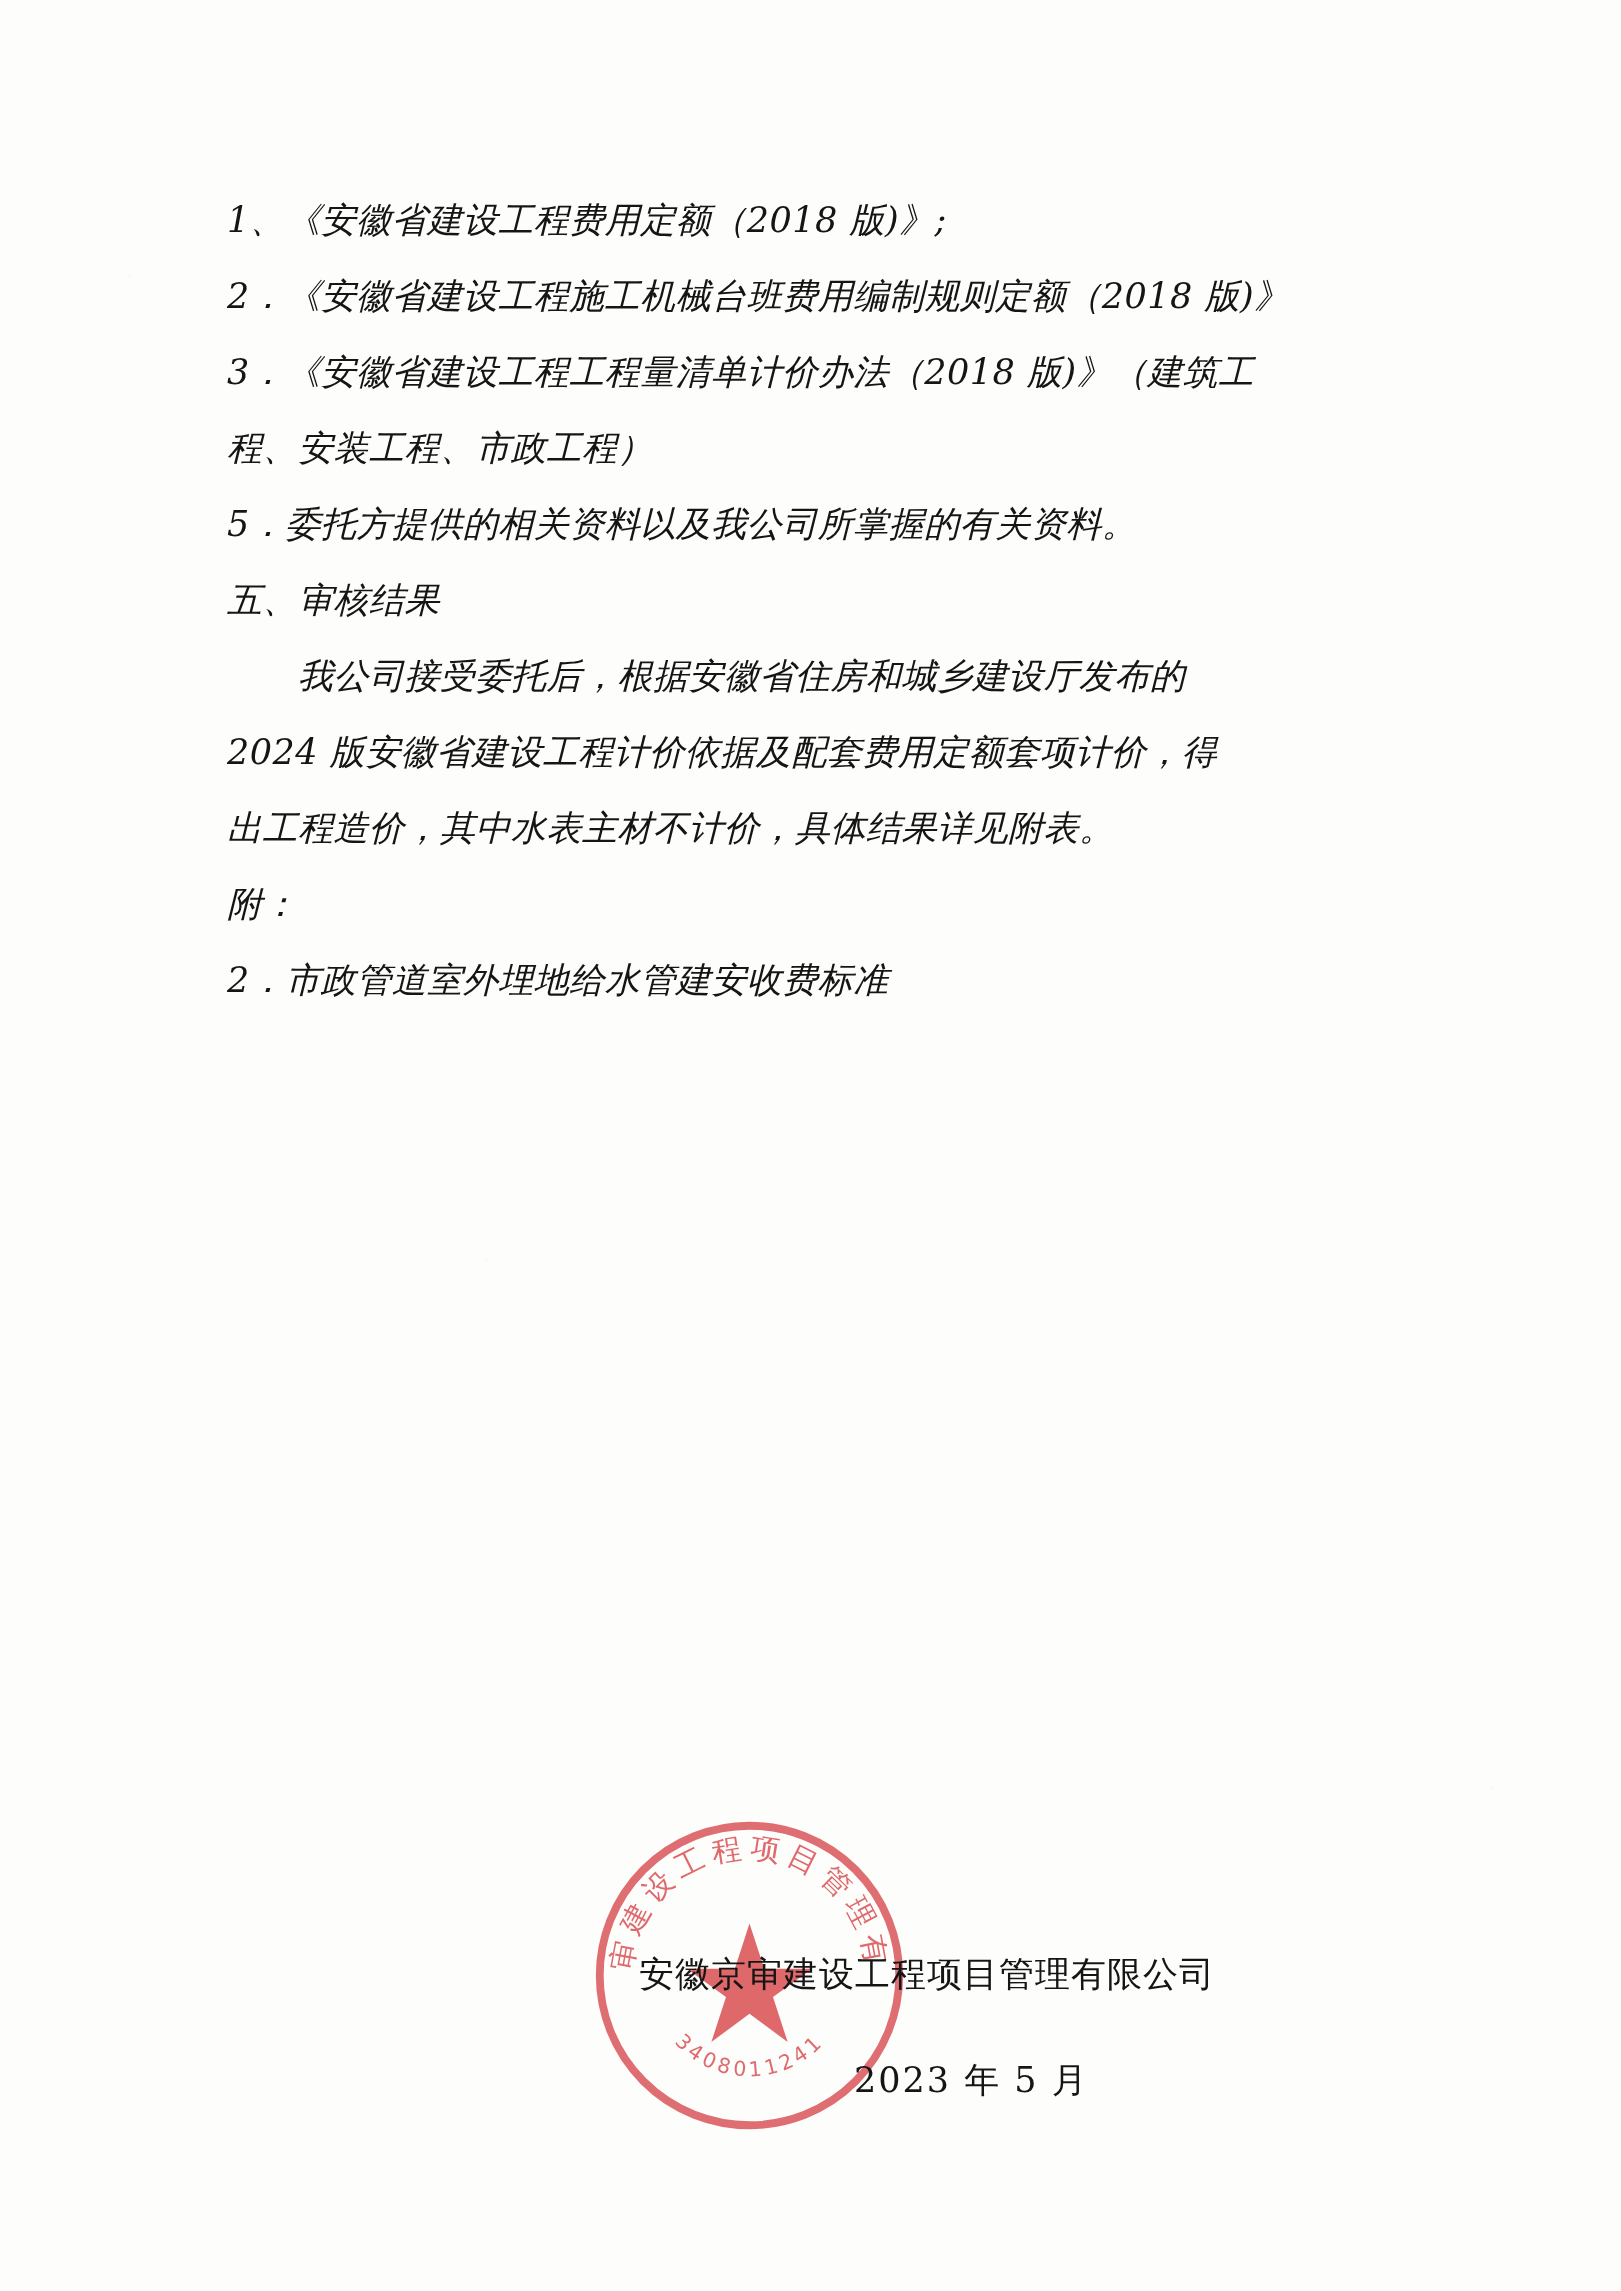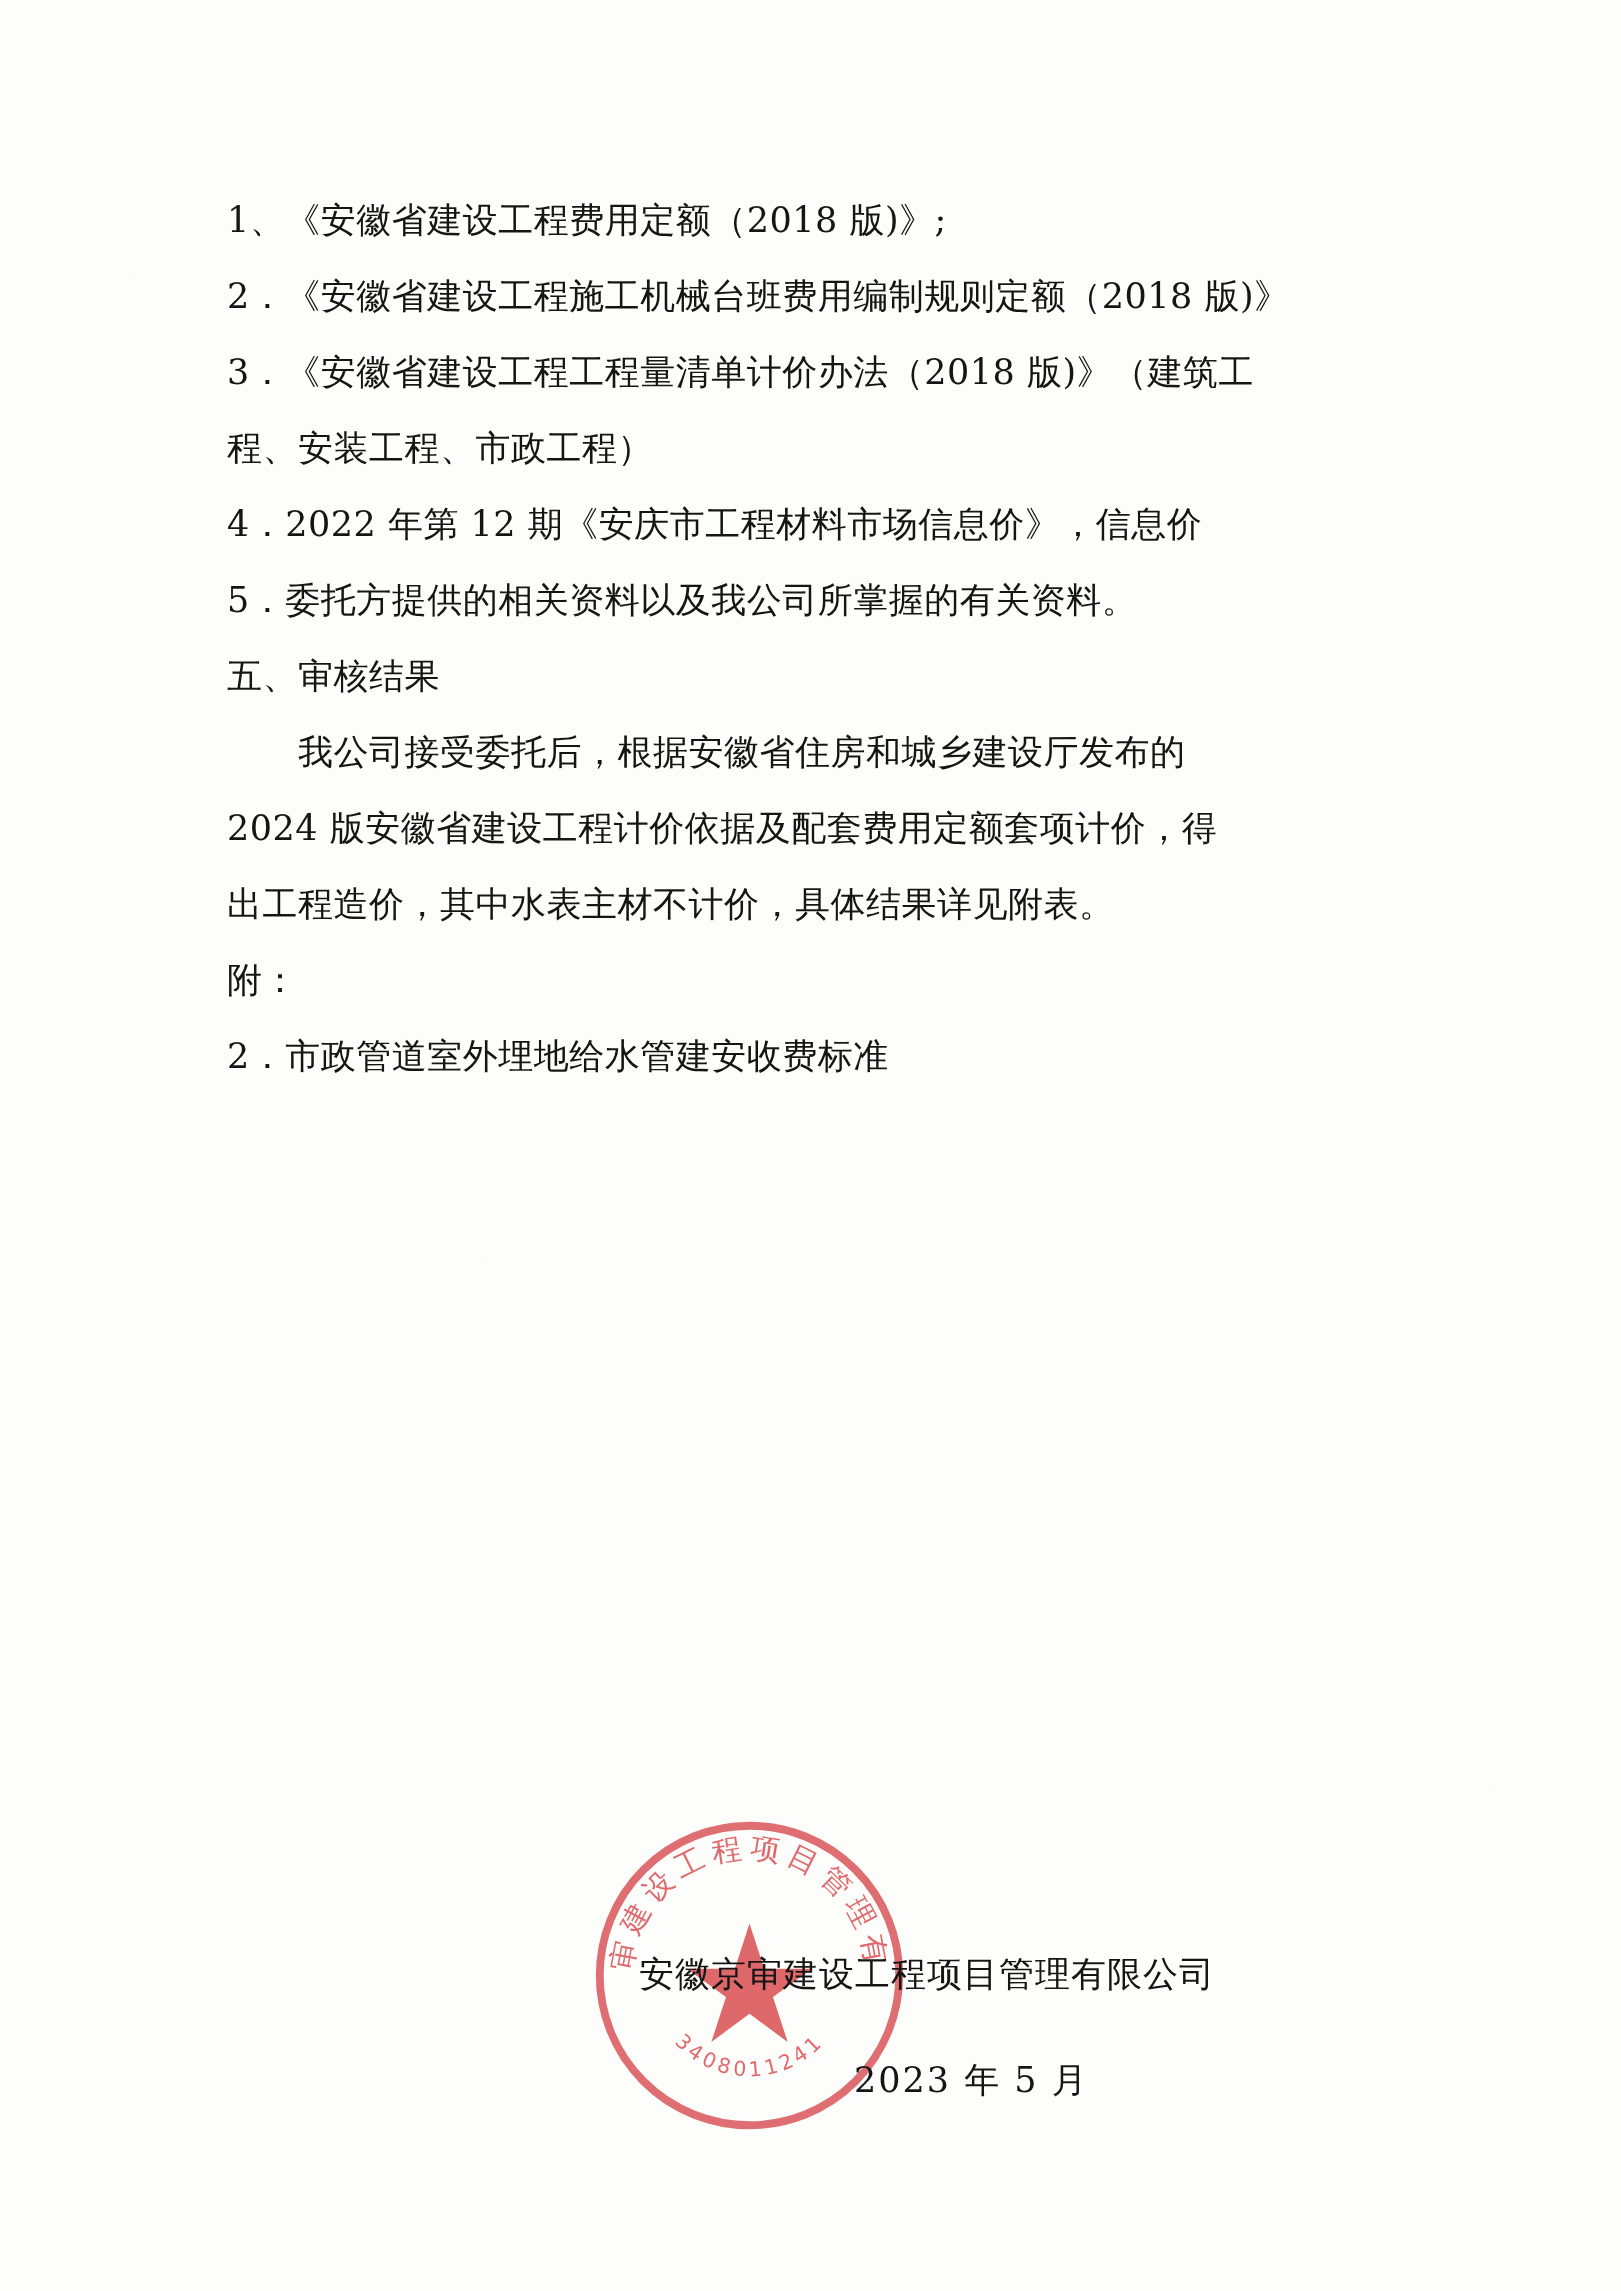--- a/index.html
+++ b/index.html
@@ -27,20 +27,21 @@
     background:
       radial-gradient(circle at 8% 12%, rgba(0,0,0,0.012) 0 2px, rgba(0,0,0,0) 2.9px),
       radial-gradient(circle at 92% 78%, rgba(0,0,0,0.012) 0 2px, rgba(0,0,0,0) 2.9px),
       radial-gradient(circle at 30% 55%, rgba(0,0,0,0.01) 0 1.5px, rgba(0,0,0,0) 2.9px);
   }
   .content {
     position: absolute;
     left: 227px;
     top: 182px;
     width: 1186px;
+    font-style: italic;
   }
   .line {
     font-size: 35px;
     line-height: 76px;
     letter-spacing: 0.5px;
     white-space: pre-wrap;
     color: #151515;
   }
   .line.indent {
     text-indent: 71px;
@@ -86,21 +87,20 @@
 <body>
 
 <div class="page">
   <div class="paper-noise"></div>
 
   <div class="content">
     <div class="line">1、《安徽省建设工程费用定额（2018 版)》;</div>
     <div class="line">2．《安徽省建设工程施工机械台班费用编制规则定额（2018 版)》</div>
     <div class="line">3．《安徽省建设工程工程量清单计价办法（2018 版)》（建筑工</div>
     <div class="line">程、安装工程、市政工程）</div>
-    <div class="line">4．2022 年第 12 期《安庆市工程材料市场信息价》，信息价</div>
     <div class="line">5．委托方提供的相关资料以及我公司所掌握的有关资料。</div>
     <div class="line">五、审核结果</div>
     <div class="line indent">我公司接受委托后，根据安徽省住房和城乡建设厅发布的</div>
     <div class="line">2024 版安徽省建设工程计价依据及配套费用定额套项计价，得</div>
     <div class="line">出工程造价，其中水表主材不计价，具体结果详见附表。</div>
     <div class="line">附：</div>
     <div class="line">2．市政管道室外埋地给水管建安收费标准</div>
   </div>
 
   <div class="sign-area">

